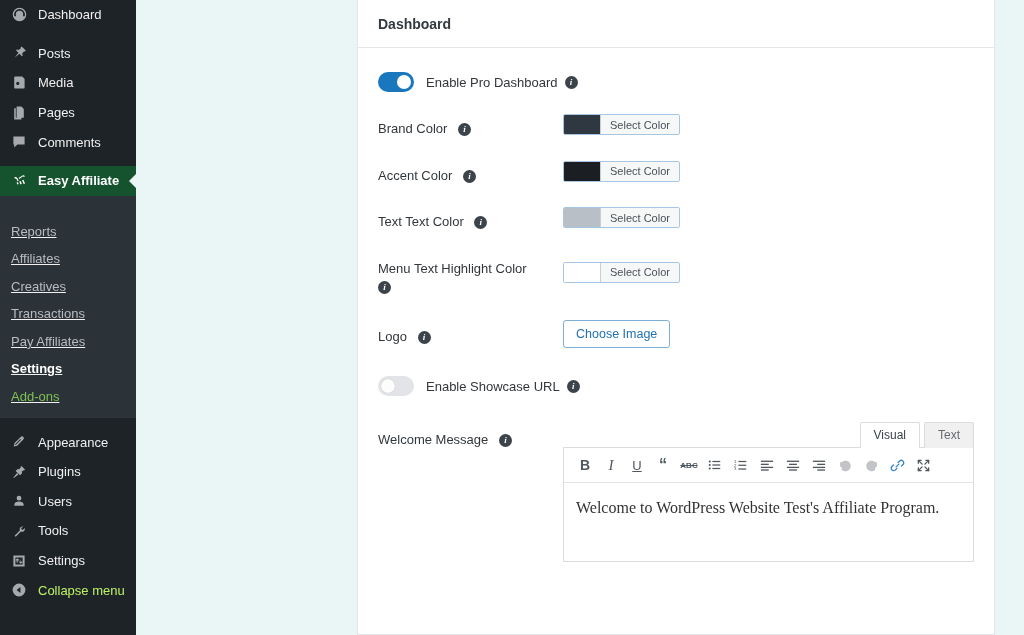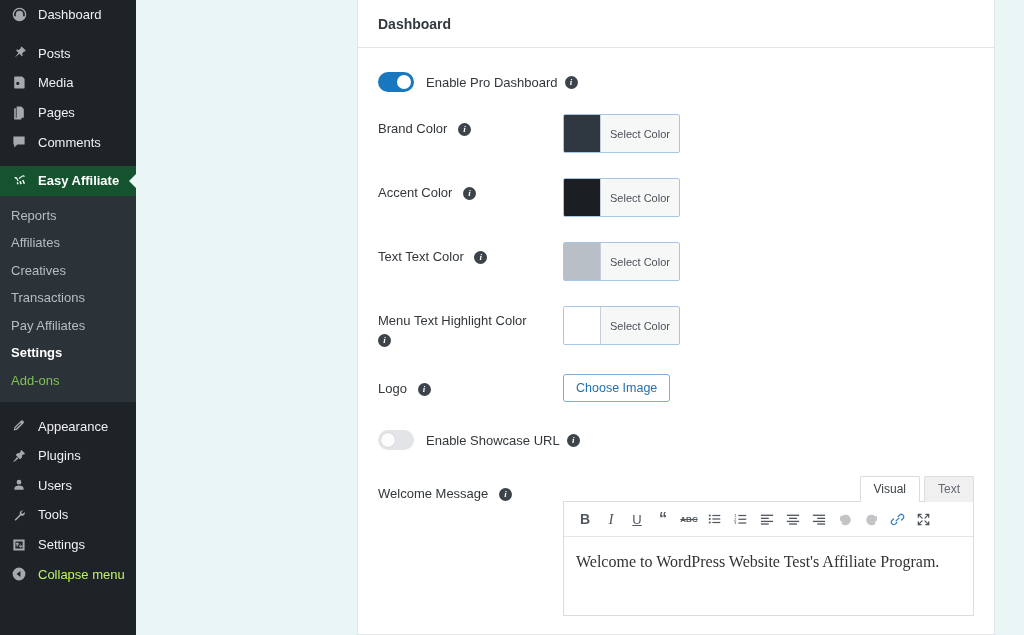--- a/index.html
+++ b/index.html
@@ -47,21 +47,22 @@
     transform: translateY(-50%);
     width: 0; height: 0;
     border-top: 8px solid transparent;
     border-bottom: 8px solid transparent;
     border-right: 8px solid #e9f6f5;
   }
   .menu-item.collapse .mi-label { color: #bef264; }
 
   #submenu {
     background: #2c3338;
-    padding: 6px 0 8px 0;
+    padding: 22px 0 8px 0;
+    text-decoration: underline;
   }
   .submenu-item {
     display: block;
     padding: 5px 0 5px 11px;
     font-size: 13px;
     color: #b8bcc0;
     line-height: 1.35;
   }
   .submenu-item.current { color: #fff; font-weight: 700; }
   .submenu-item.addons { color: #7ec254; }
@@ -108,32 +109,32 @@
     display: inline-flex; align-items: center; justify-content: center;
     width: 13px; height: 13px; border-radius: 50%;
     background: #3c434a; color: #fff;
     font-size: 9px; font-weight: 700; font-style: italic;
     font-family: "Liberation Serif", serif;
     margin-left: 7px; vertical-align: middle;
     line-height: 1;
   }
 
   
-  .field-row { display: flex; align-items: flex-start; margin-top: 22px; }
+  .field-row { display: flex; align-items: center; margin-top: 22px; }
   .field-label {
     width: 185px; flex: 0 0 185px;
     font-size: 13px; color: #32373c; line-height: 1.5;
     padding-top: 5px;
   }
   .field-label .lbl-wrap { display: inline; }
   .field-control { flex: 1; }
 
   .color-btn {
     display: inline-flex; align-items: stretch;
-    height: 39px; border: 1px solid #a7c6e5;
+    height: 21px; border: 1px solid #a7c6e5;
     border-radius: 2px; overflow: hidden;
     background: #f6f7f7;
   }
   .color-btn .swatch { width: 36px; }
   .color-btn .cb-text {
     display: flex; align-items: center;
     padding: 0 9px;
     font-size: 11px; color: #4a5159;
     border-left: 1px solid #c6ced6;
     background: #f6f7f7;

